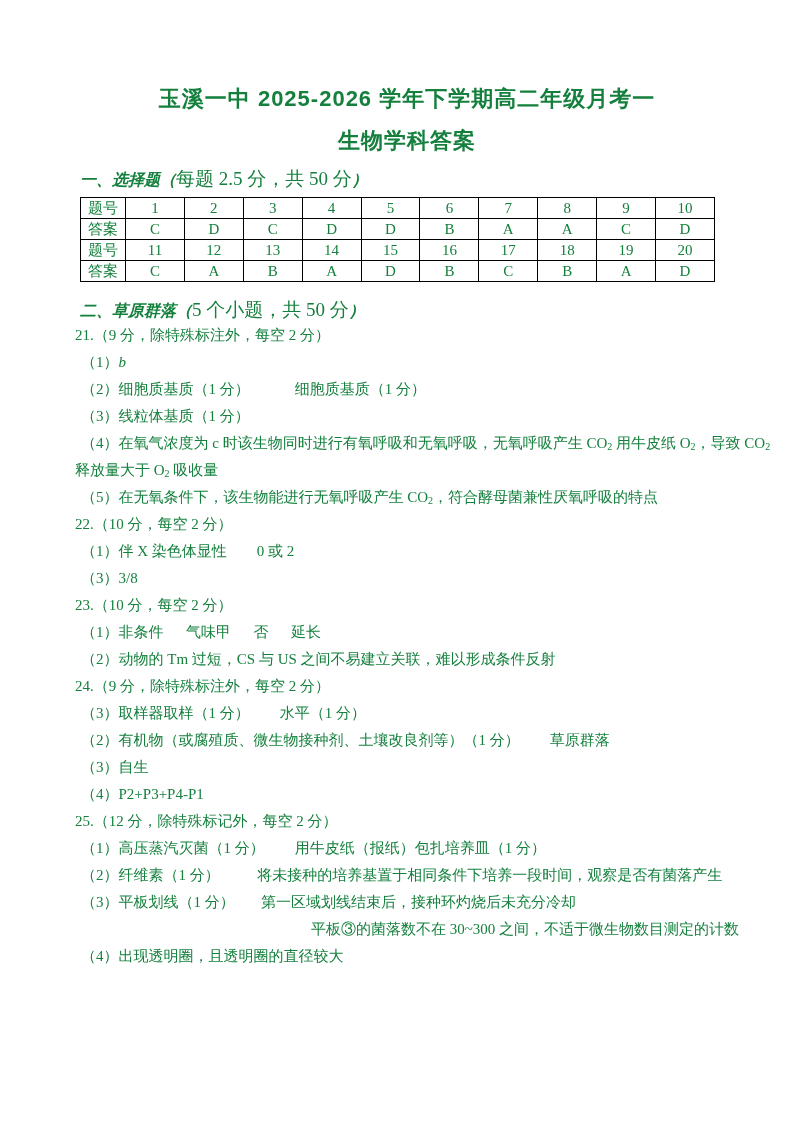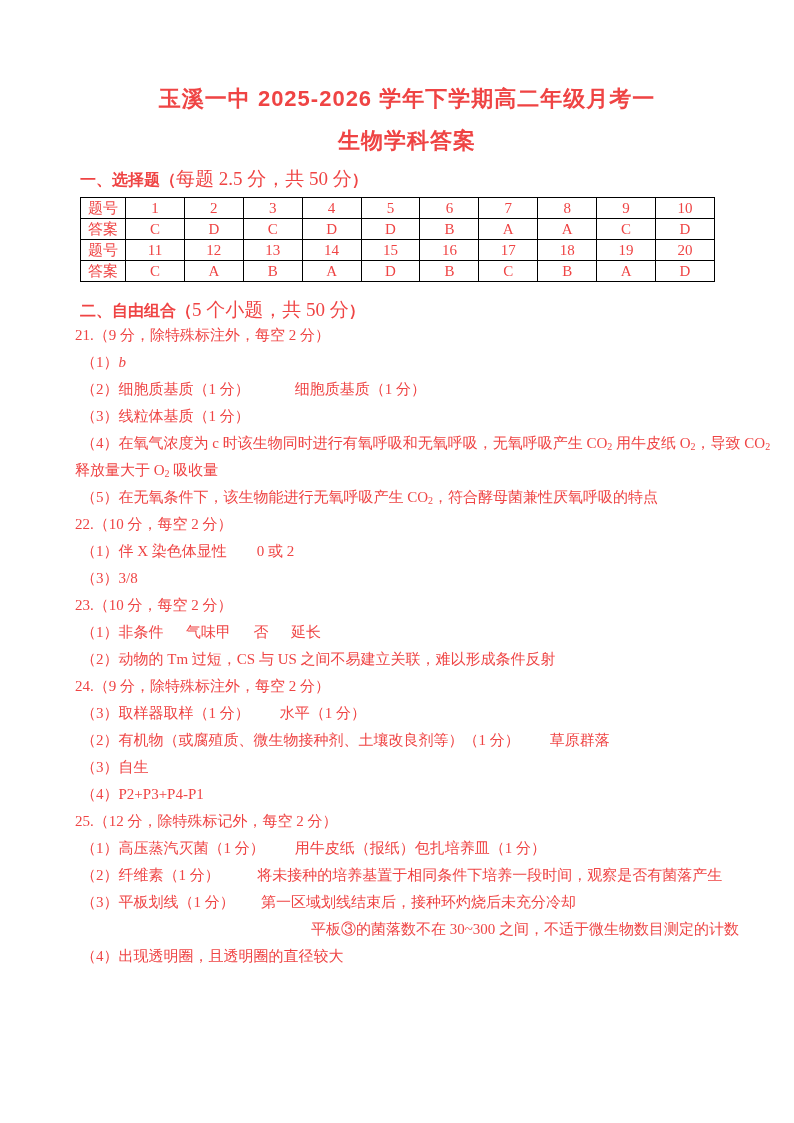--- a/index.html
+++ b/index.html
@@ -1,20 +1,20 @@
 <!DOCTYPE html>
 <html><head>
 <meta charset="utf-8">
 <style>
   html, body { margin: 0; padding: 0; background: #ffffff; }
   .page {
     width: 794px;
     height: 1123px;
     background: #ffffff;
-    color: #ef4444;
+    color: #15803d;
     font-family: "Liberation Serif", "DejaVu Serif", serif;
     box-sizing: border-box;
     padding: 84px 55px 0 75px;
     overflow: hidden;
     position: relative;
   }
   .title {
     text-align: center;
     font-family: "Liberation Sans", "DejaVu Sans", sans-serif;
     font-weight: bold;
@@ -25,20 +25,21 @@
   }
   .sec-heading {
     font-size: 16px;
     line-height: 22px;
     margin: 8px 0 0 5px;
     white-space: pre;
   }
   .hei {
     font-family: "Liberation Sans", "DejaVu Sans", sans-serif;
     font-weight: bold;
+    font-style: italic;
   }
   .sec-heading .note {
     font-family: "Liberation Serif", "DejaVu Serif", serif;
     font-weight: normal;
     font-size: 19px;
   }
   table.ans-table {
     border-collapse: collapse;
     table-layout: fixed;
     width: 635px;
@@ -129,21 +130,21 @@
           <td>D</td>
           <td>B</td>
           <td>C</td>
           <td>B</td>
           <td>A</td>
           <td>D</td>
         </tr>
       </tbody>
   </table>
 
-  <div class="sec-heading second"><span class="hei">二、自由组合</span><span class="hei">（</span><span class="note">5 个小题，共 50 分</span><span class="hei">）</span></div>
+  <div class="sec-heading second"><span class="hei">二、草原群落</span><span class="hei">（</span><span class="note">5 个小题，共 50 分</span><span class="hei">）</span></div>
 
   <div id="answer-lines">
       <div class="line q"><span>21.（9 分，除特殊标注外，每空 2 分）</span></div>
       <div class="line item"><span>（1）</span><span class="s-i">b</span></div>
       <div class="line item"><span>（2）细胞质基质（1 分）            细胞质基质（1 分）</span></div>
       <div class="line item"><span>（3）线粒体基质（1 分）</span></div>
       <div class="line item"><span>（4）在氧气浓度为 c 时该生物同时进行有氧呼吸和无氧呼吸，无氧呼吸产生 CO</span><span class="s-sub">2</span><span> 用牛皮纸 O</span><span class="s-sub">2</span><span>，导致 CO</span><span class="s-sub">2</span></div>
       <div class="line cont"><span>释放量大于 O</span><span class="s-sub">2</span><span> 吸收量</span></div>
       <div class="line item"><span>（5）在无氧条件下，该生物能进行无氧呼吸产生 CO</span><span class="s-sub">2</span><span>，符合酵母菌兼性厌氧呼吸的特点</span></div>
       <div class="line q"><span>22.（10 分，每空 2 分）</span></div>

